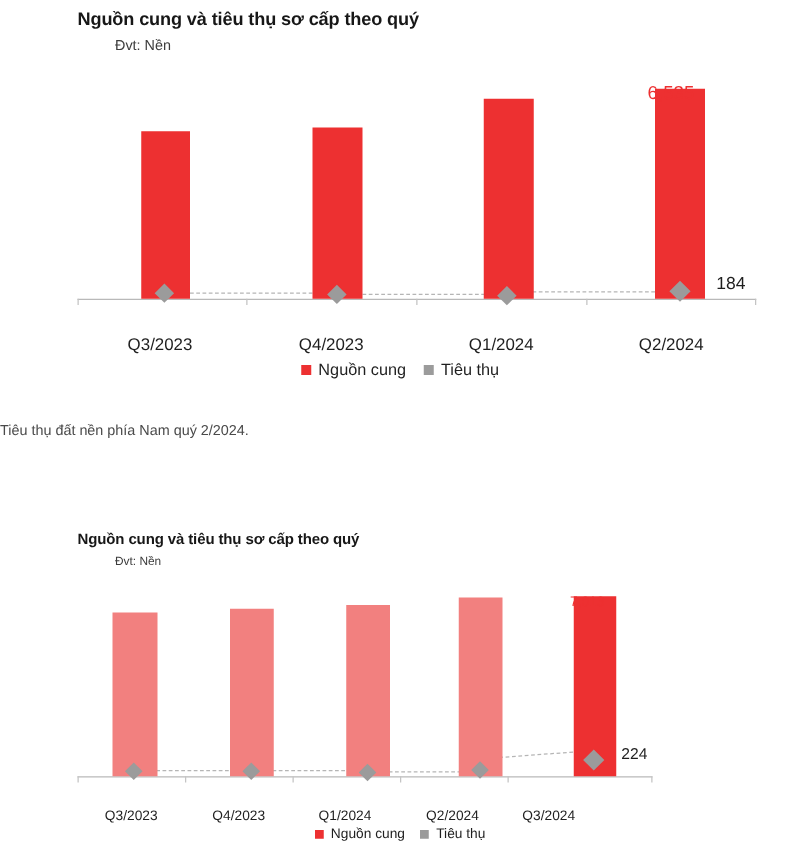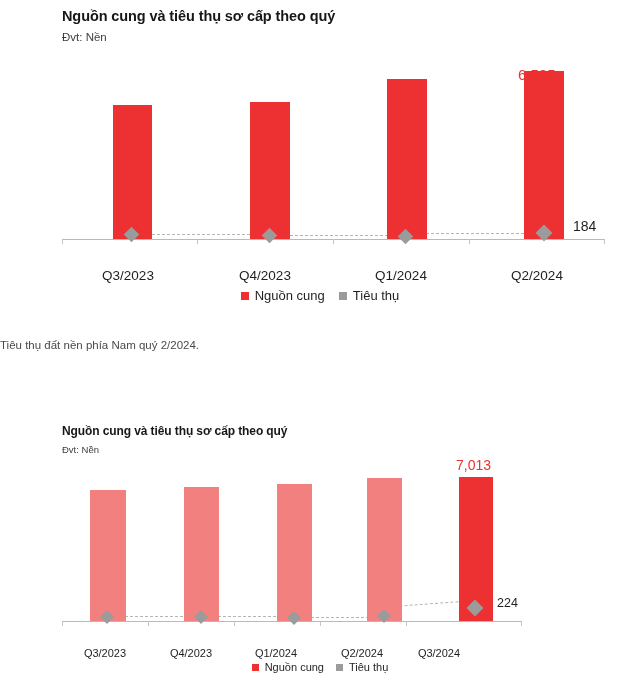--- a/index.html
+++ b/index.html
@@ -19,20 +19,21 @@
     position:absolute;
     font-weight:bold;
     color:#171717;
     letter-spacing:-0.1px;
     white-space:nowrap;
   }
   .chart-subtitle{
     position:absolute;
     color:#3d3d3d;
     white-space:nowrap;
+    margin-left:30px;
   }
 
   
   #c1-title{left:62px;top:8px;font-size:14.5px;}
   #c1-sub{left:62px;top:31px;font-size:11.5px;}
   #c1-plot{position:absolute;left:0;top:0;width:640px;height:300px;}
 
   
   #c2-title{left:62px;top:424px;font-size:12px;}
   #c2-sub{left:62px;top:444px;font-size:9.5px;}
@@ -172,21 +173,21 @@
     <div class="bar soft" style="left:277px;top:484px;width:35px;height:137px;"></div>
     <div class="bar soft" style="left:367px;top:478px;width:35px;height:143px;"></div>
     <div class="bar strong" style="left:459px;top:477px;width:34px;height:144px;"></div>
 
     <div class="marker" style="left:102px;top:612px;width:10px;height:10px;"></div>
     <div class="marker" style="left:196px;top:612px;width:10px;height:10px;"></div>
     <div class="marker" style="left:289px;top:613px;width:10px;height:10px;"></div>
     <div class="marker" style="left:379px;top:611px;width:10px;height:10px;"></div>
     <div class="marker" style="left:469px;top:602px;width:12px;height:12px;"></div>
 
-    <div class="value-label red" style="left:456px;top:433px;font-size:14px;">7,013</div>
+    <div class="value-label red" style="left:456px;top:452px;font-size:11px;">7,013</div>
     <div class="value-label dark" style="left:497px;top:596px;font-size:12.5px;">224</div>
 
     <div class="cat-label" style="left:60px;top:631px;width:90px;font-size:11px;">Q3/2023</div>
     <div class="cat-label" style="left:146px;top:631px;width:90px;font-size:11px;">Q4/2023</div>
     <div class="cat-label" style="left:231px;top:631px;width:90px;font-size:11px;">Q1/2024</div>
     <div class="cat-label" style="left:317px;top:631px;width:90px;font-size:11px;">Q2/2024</div>
     <div class="cat-label" style="left:394px;top:631px;width:90px;font-size:11px;">Q3/2024</div>
 
     <div class="legend" style="top:661px;gap:12px;">
       <div class="legend-item">

